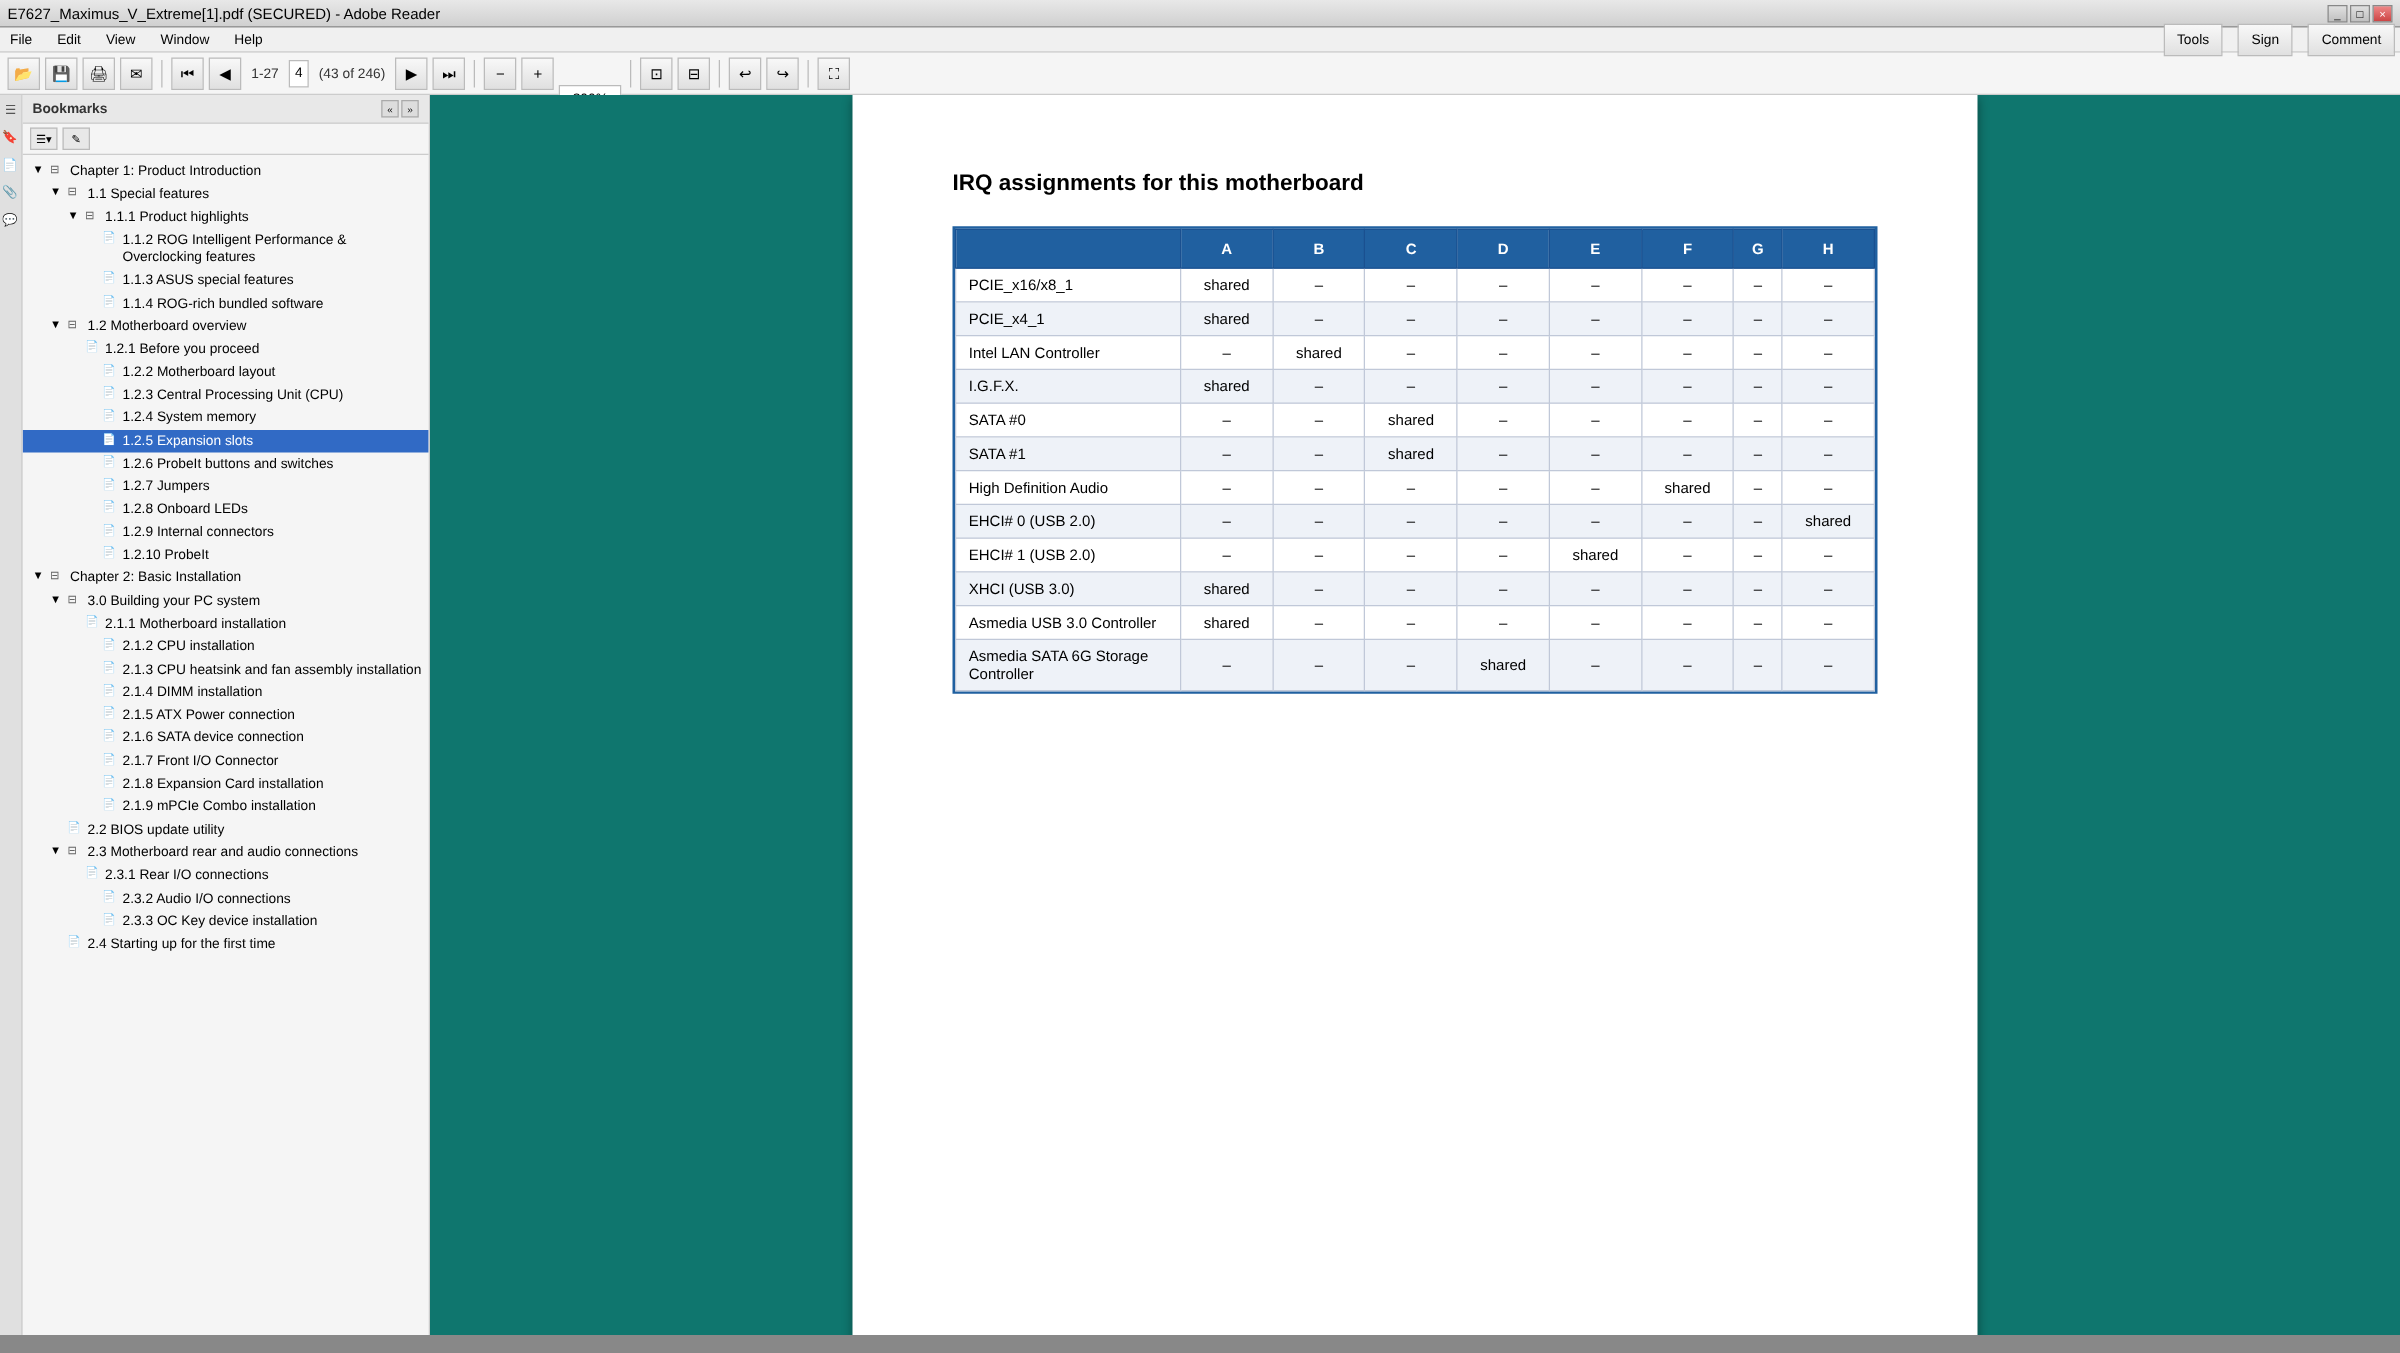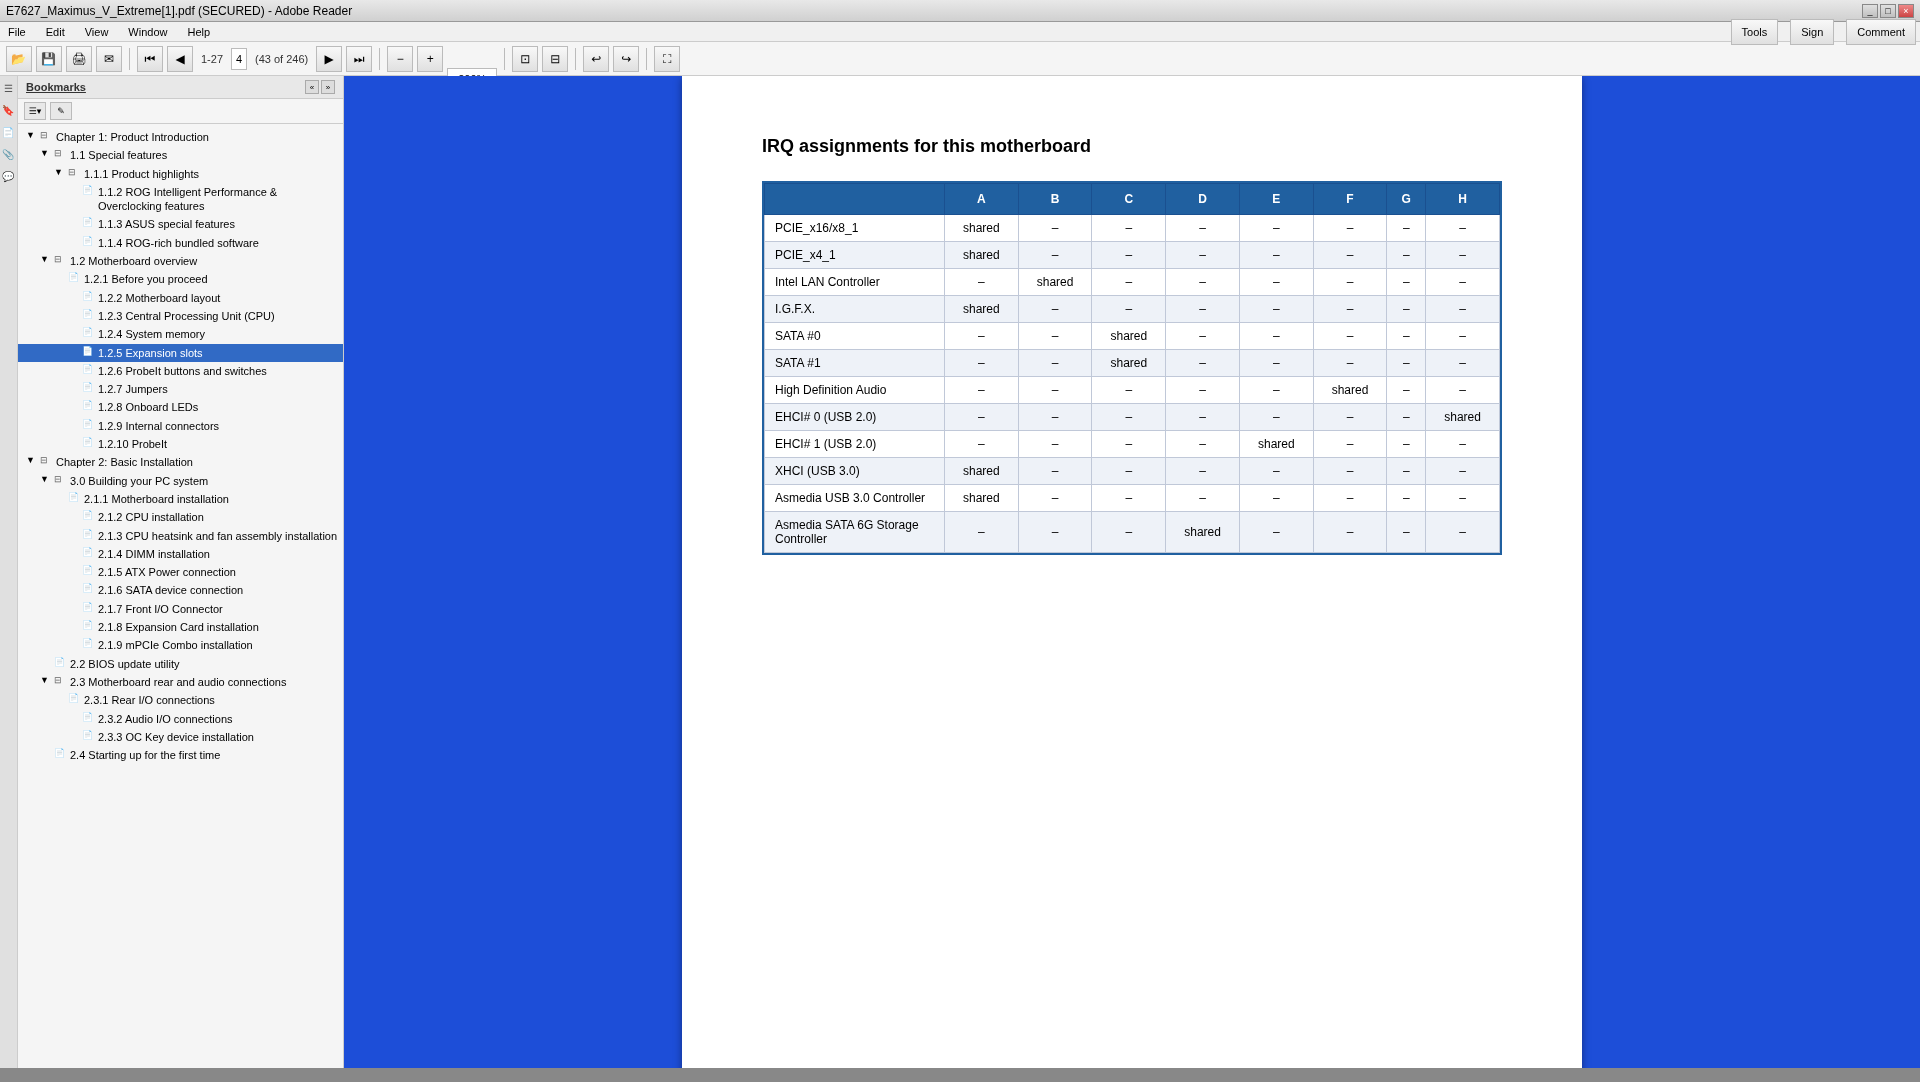--- a/index.html
+++ b/index.html
@@ -82,21 +82,21 @@
       overflow: hidden;
     }
     #sidebar-header {
       background: #e8e8e8;
       padding: 4px 8px;
       border-bottom: 1px solid #ccc;
       display: flex;
       align-items: center;
       justify-content: space-between;
     }
-    #sidebar-title { font-size: 11px; font-weight: bold; color: #333; text-decoration: underline; }
+    #sidebar-title { font-size: 11px; font-weight: bold; color: #333; }
     #sidebar-controls { display: flex; gap: 2px; }
     .sidebar-ctrl-btn {
       width: 14px; height: 14px;
       background: #ddd; border: 1px solid #aaa;
       font-size: 8px; cursor: pointer;
       display: flex; align-items: center; justify-content: center;
     }
     #sidebar-toolbar {
       padding: 3px 6px;
       border-bottom: 1px solid #ccc;
@@ -144,21 +144,21 @@
     .left-icon {
       width: 16px; height: 16px;
       font-size: 10px;
       display: flex; align-items: center; justify-content: center;
       cursor: pointer; color: #555;
     }
 
     
     #pdf-area {
       flex: 1;
-      background: #1d4ed8;
+      background: #0f766e;
       overflow: auto;
       display: flex;
       justify-content: center;
     }
     #pdf-page {
       background: #fff;
       width: 900px;
       min-height: 1100px;
       padding: 60px 80px;
       box-shadow: 0 2px 8px rgba(0,0,0,0.4);

